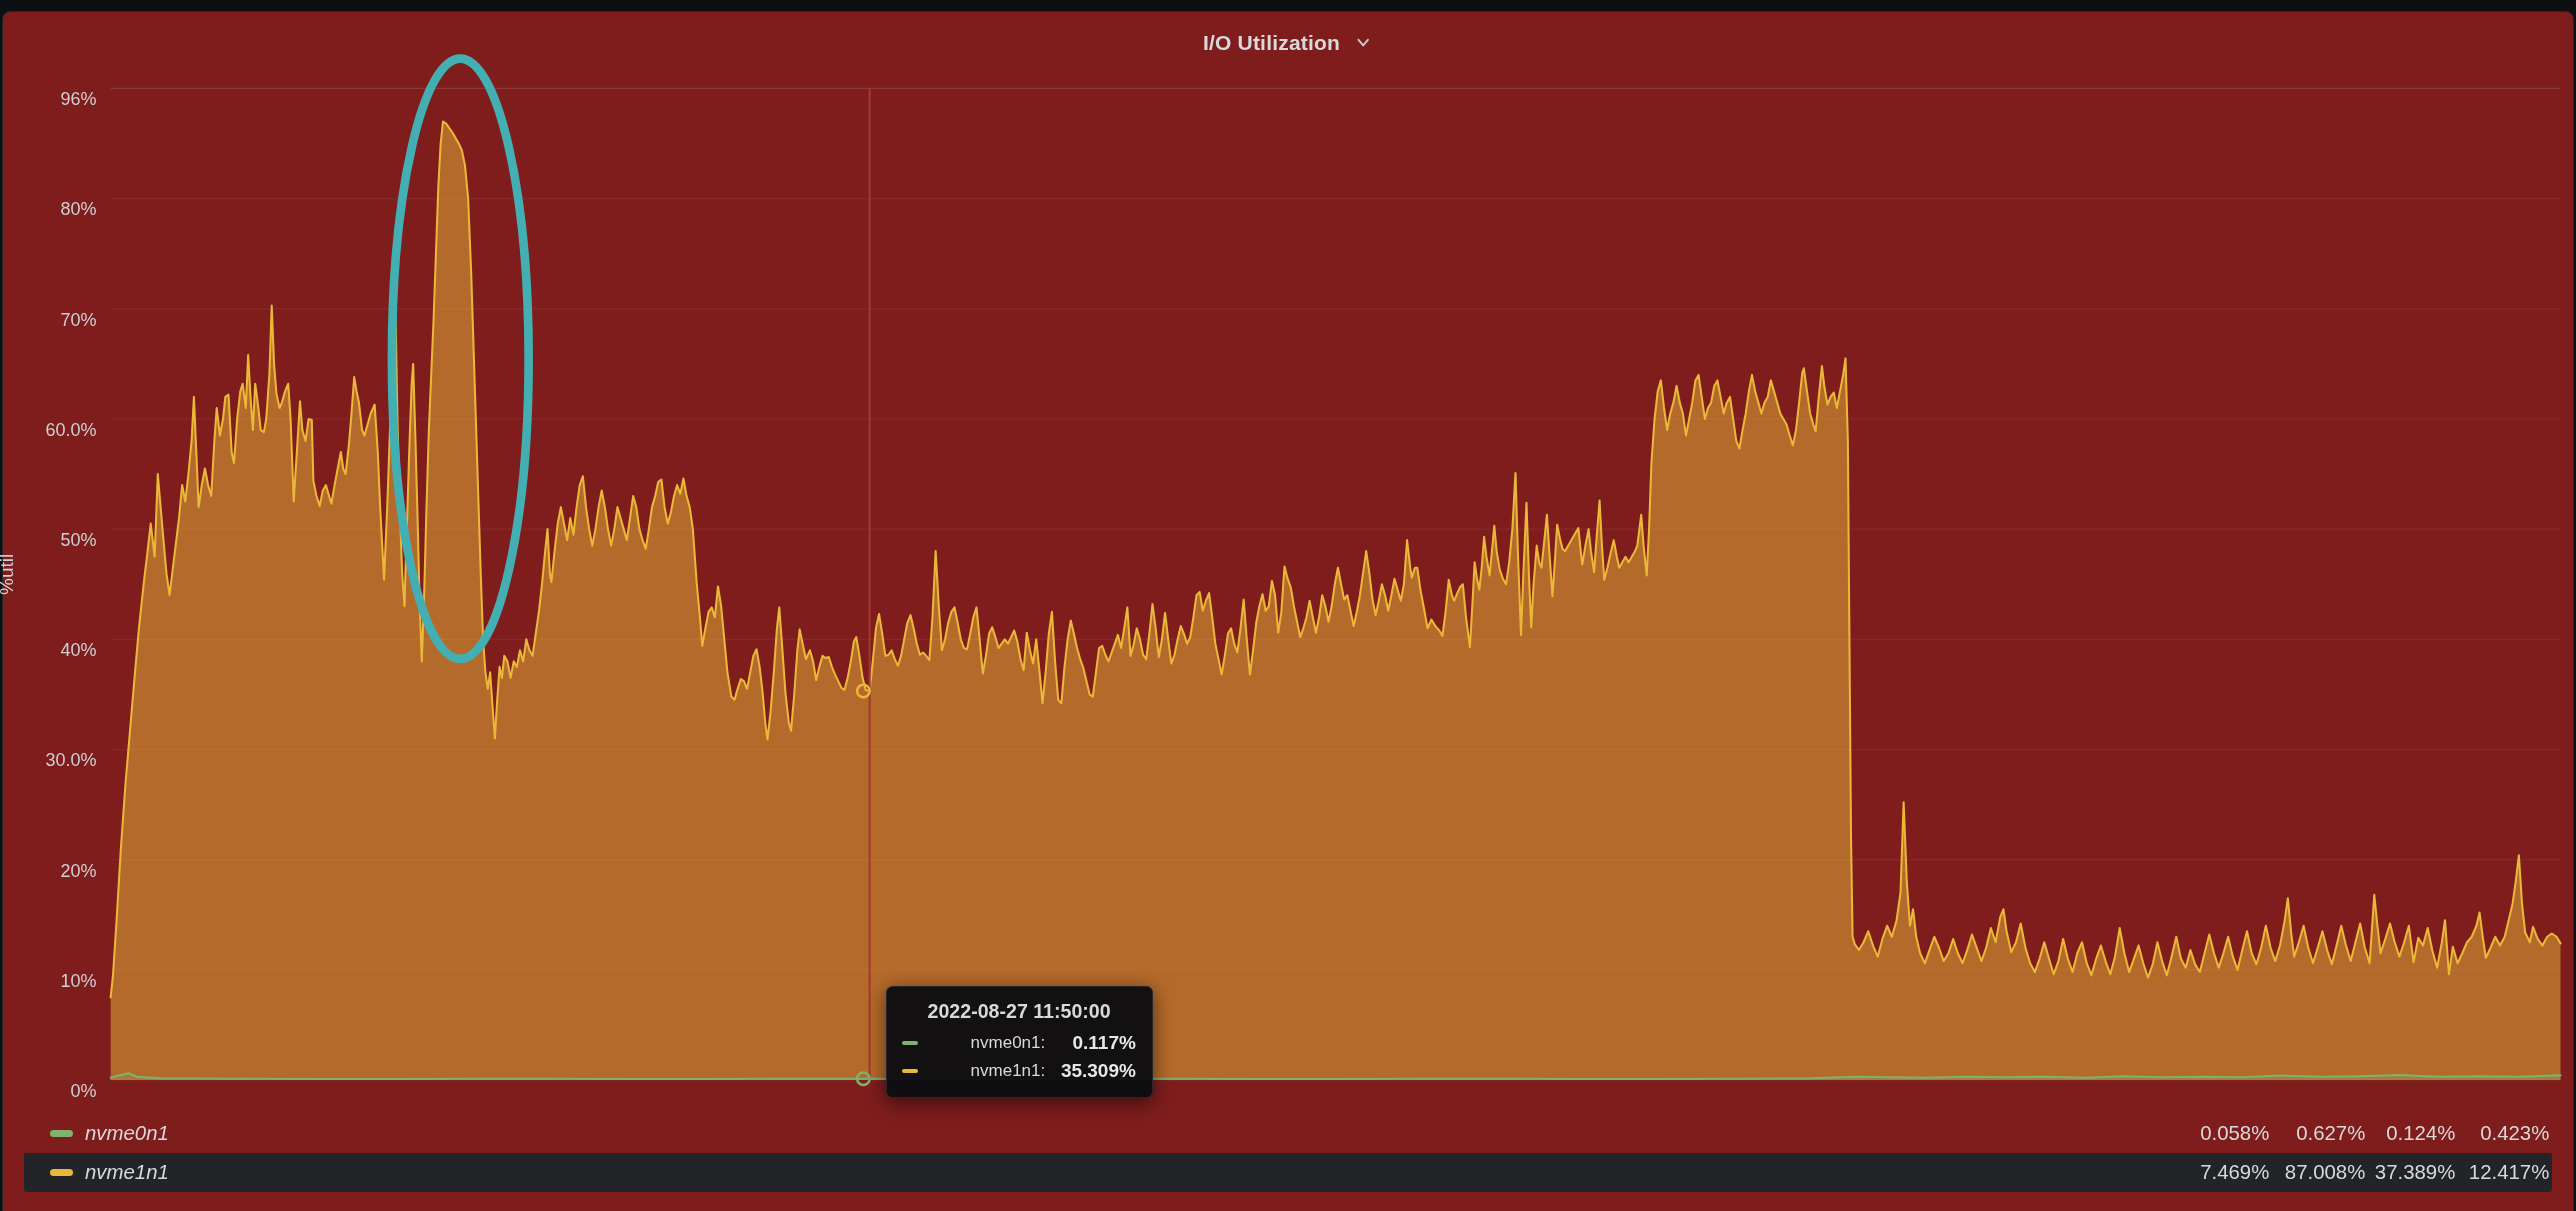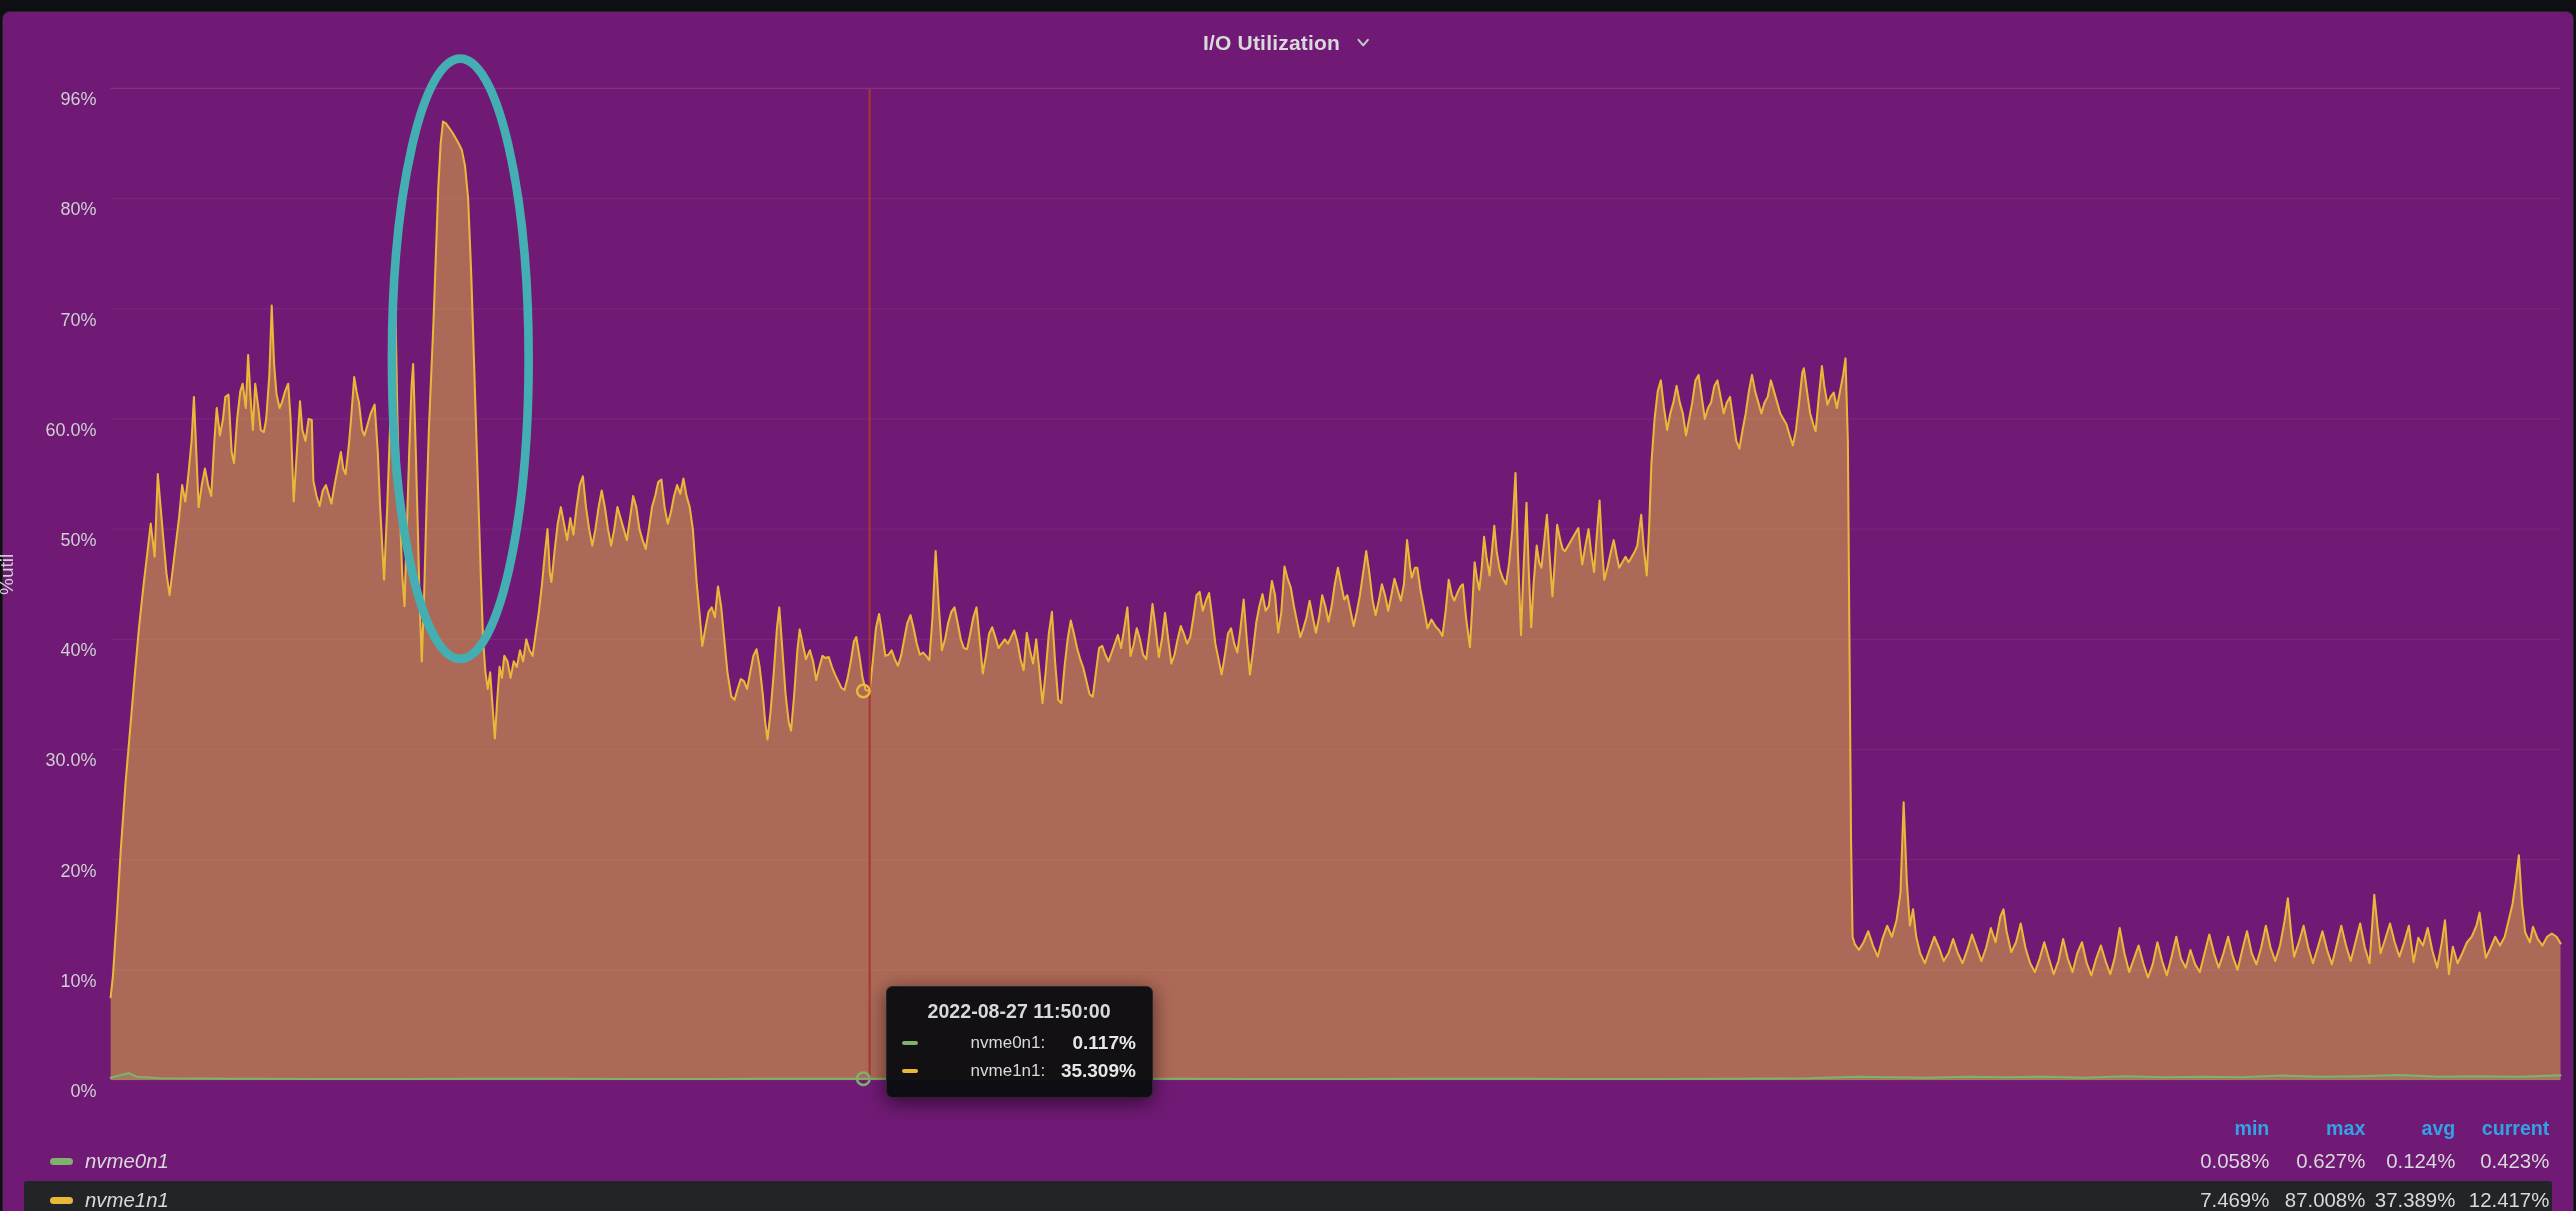--- a/index.html
+++ b/index.html
@@ -1,21 +1,21 @@
 <!DOCTYPE html>
 <html style="font-size:12.6px"><head>
 <meta charset="utf-8">
 <style>
   * { margin:0; padding:0; box-sizing:border-box; }
   html,body { width:2576px; height:1212px; background:#0e0f13; overflow:hidden;
               font-family:"Liberation Sans", sans-serif; }
   .page { position:relative; width:2576px; height:1212px; background:#0e0f13; }
   .top-strip { position:absolute; left:0; top:0; width:100%; height:11px; background:#0e0f13; }
   .panel { position:absolute; left:1.6px; top:11px; right:1.6px; bottom:0;
-           background:#701a75; border:0.8px solid #24262b; border-radius:7.9px 7.9px 0 0; }
+           background:#7f1d1d; border:0.8px solid #24262b; border-radius:7.9px 7.9px 0 0; }
   .panel-header { position:absolute; left:0; top:0; width:100%; height:61px;
                   display:flex; align-items:center; justify-content:center; cursor:pointer; }
   .panel-title { font-size:21px; font-weight:bold; color:#d8d9da; letter-spacing:0.2px; }
   .title-caret { margin-left:12.6px; display:inline-flex; align-items:center; }
   .chart-region { position:absolute; inset:0; }
   svg.plot { position:absolute; left:0; top:0; }
   .ytick { position:absolute; left:0; width:94px; text-align:right;
            font-size:18px; color:#cfd0d3; line-height:22px; }
   .y-axis-title { position:absolute; left:4.7px; top:583px; transform:rotate(-90deg) translateY(-50%);
                   transform-origin:left top; font-size:19px; color:#cfd0d3; }
@@ -97,29 +97,20 @@
           <span class="tt-val">0.117%</span>
         </div>
         <div class="tooltip-row">
           <span class="tt-swatch" style="background: rgb(234, 184, 57);"></span>
           <span class="tt-name">nvme1n1:</span>
           <span class="tt-val">35.309%</span>
         </div>
       </div>
 
       <div class="legend" id="legend">
-          <div class="lg-row header">
-            <div class="lg-left"></div>
-            <div class="lg-stats head">
-              <span>min</span>
-              <span>max</span>
-              <span>avg</span>
-              <span>current</span>
-            </div>
-          </div>
           <div class="lg-row">
             <div class="lg-left">
               <span class="lg-swatch" style="background: rgb(126, 178, 109);"></span>
               <span class="lg-name">nvme0n1</span>
             </div>
             <div class="lg-stats">
               <span>0.058%</span>
               <span>0.627%</span>
               <span>0.124%</span>
               <span>0.423%</span>

